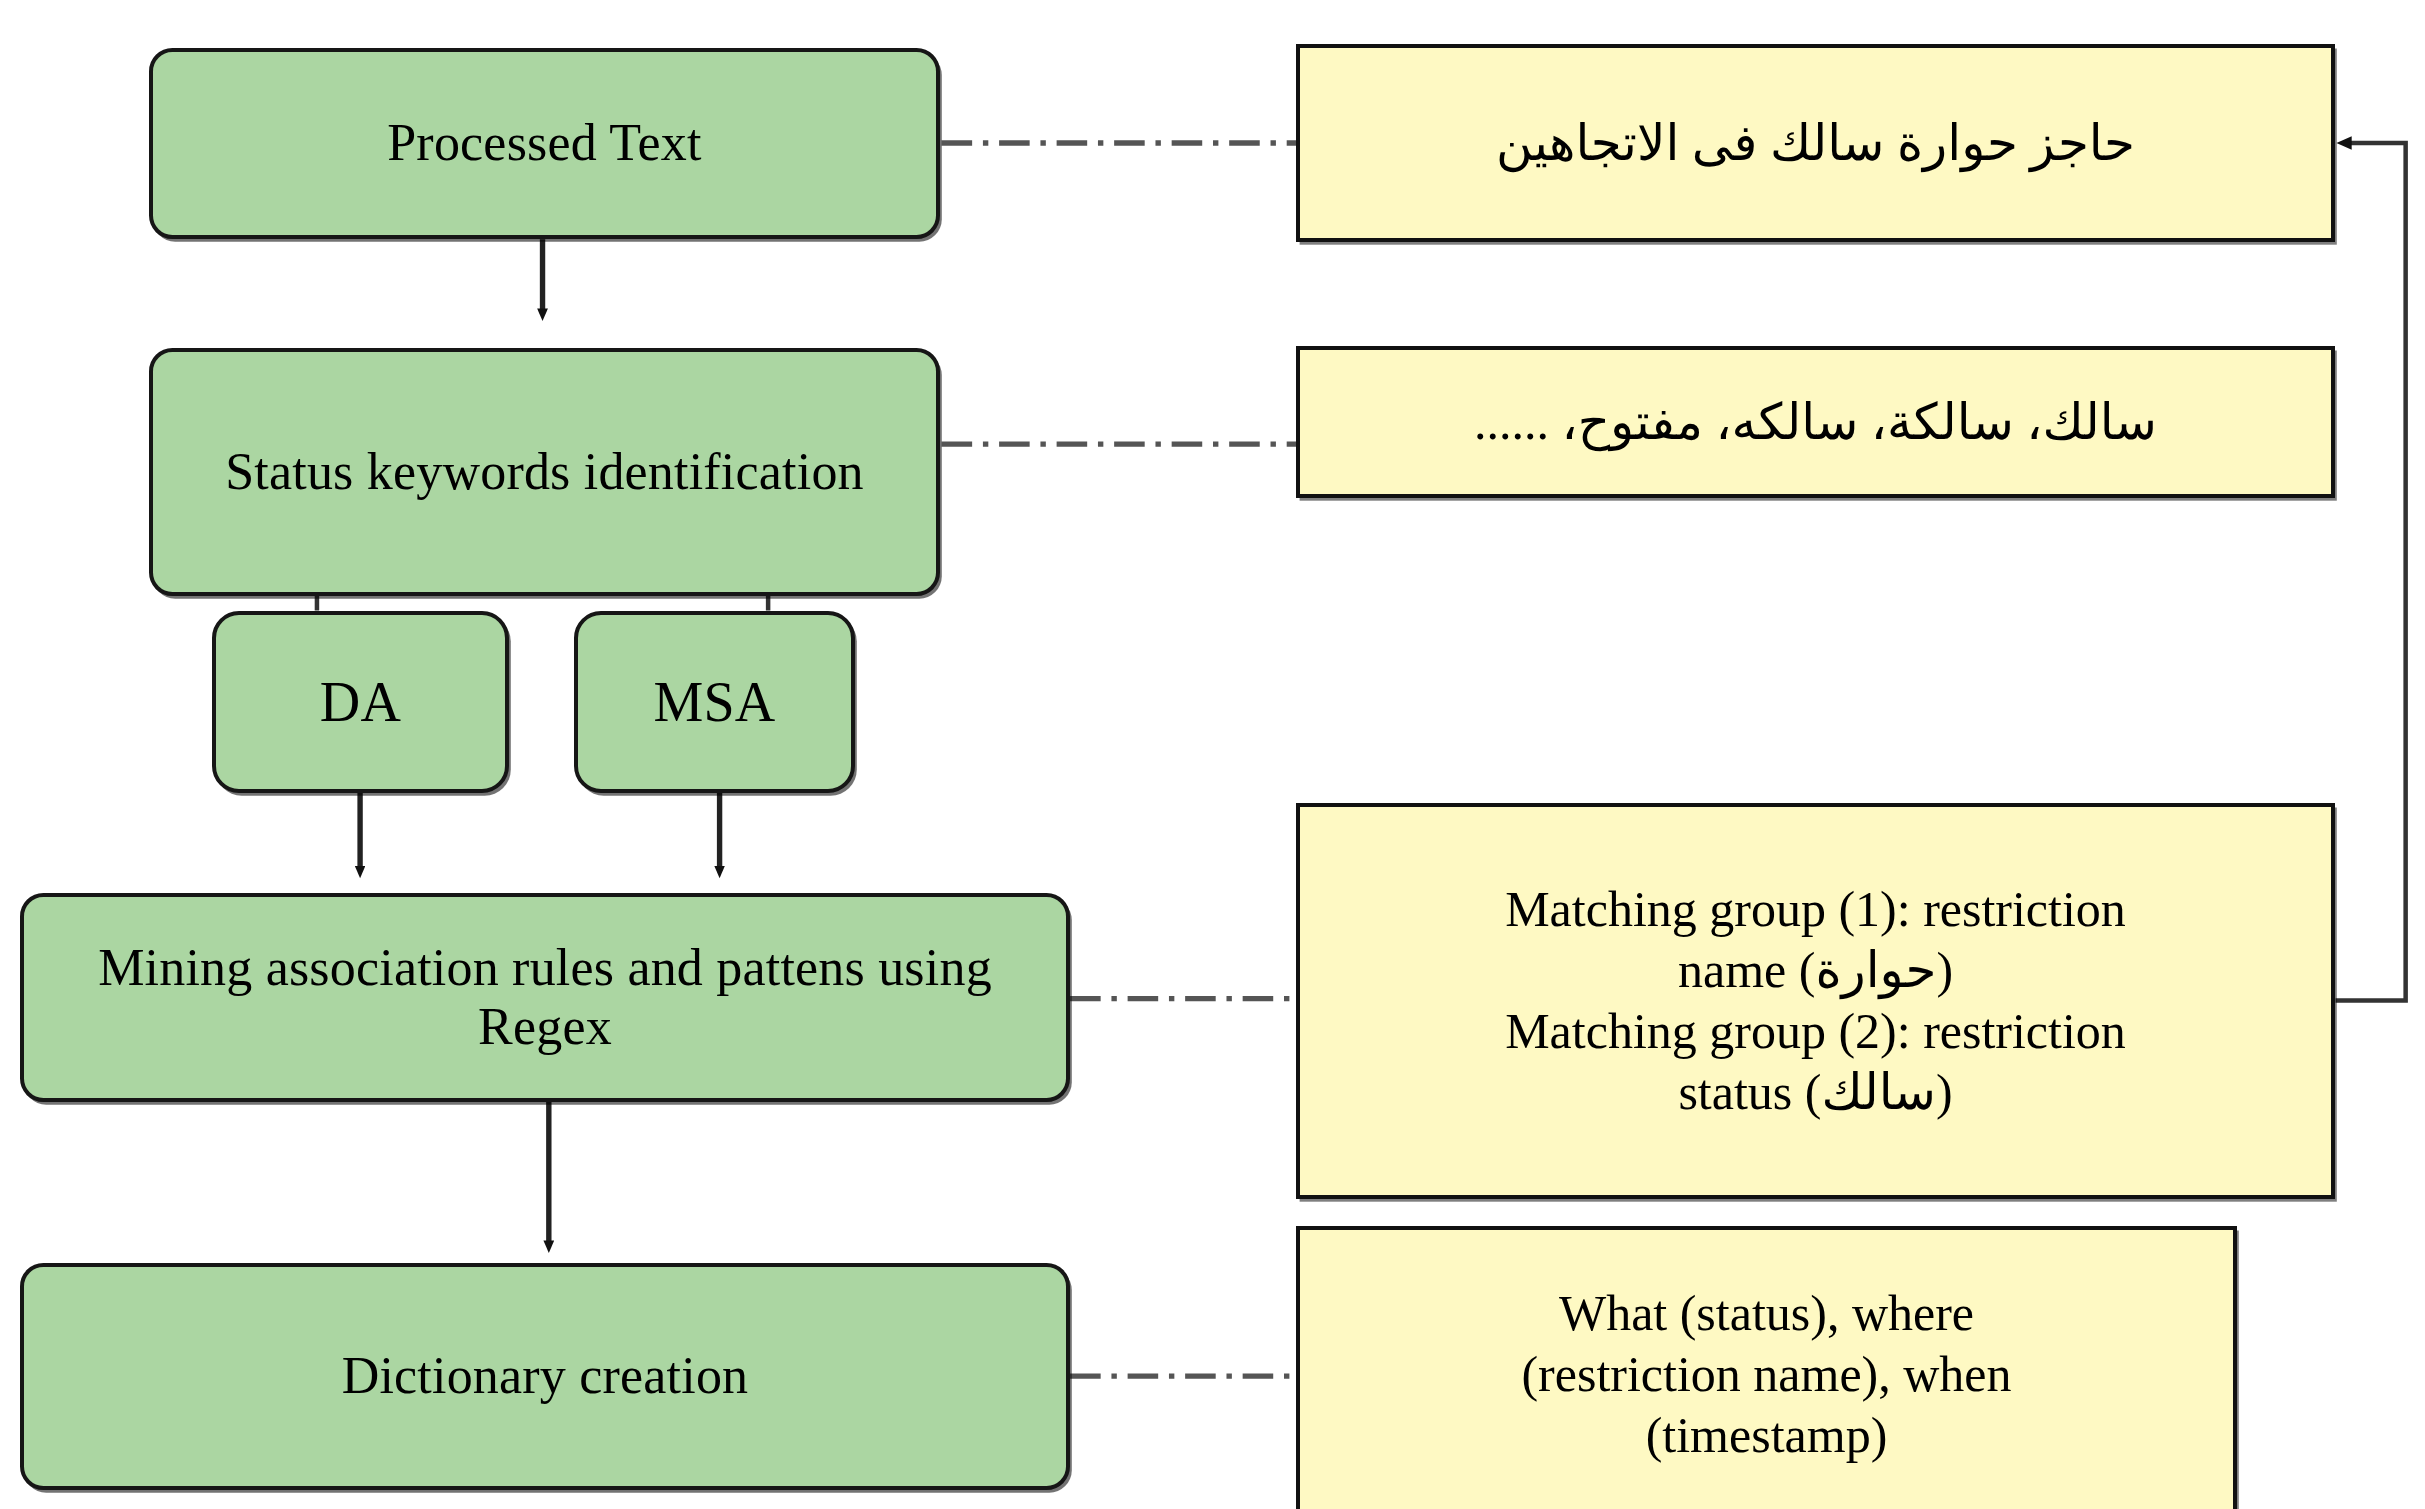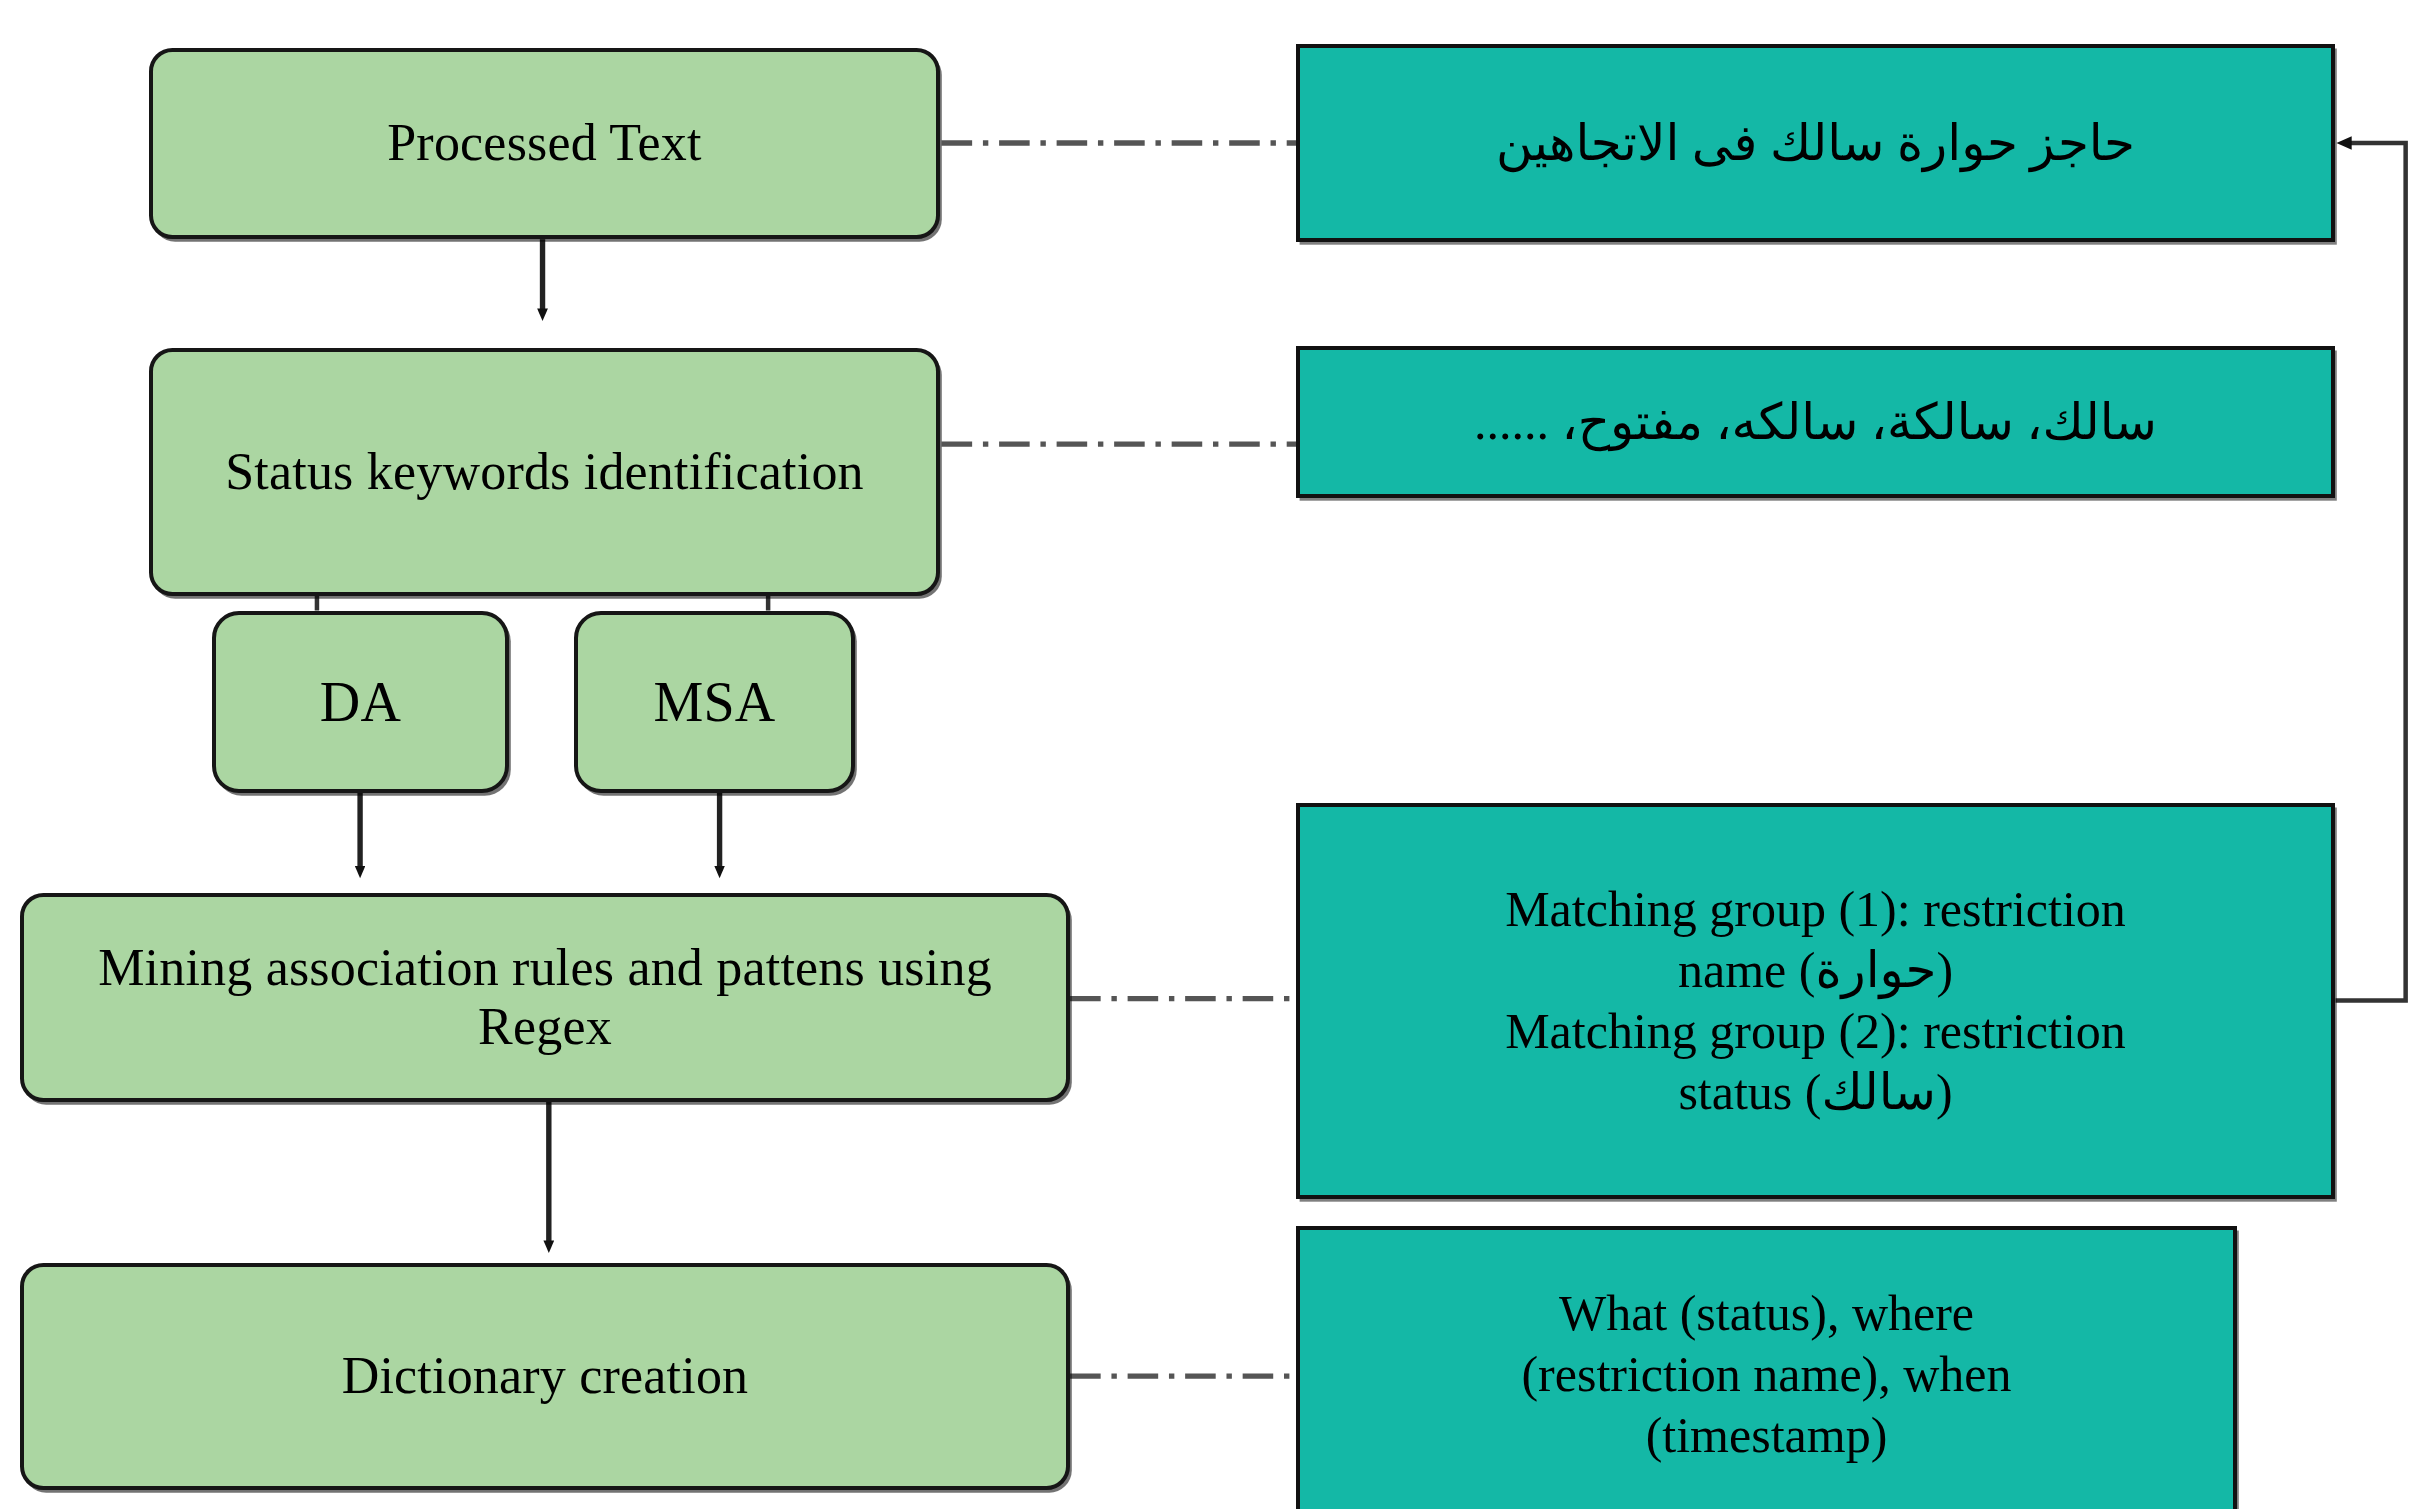--- a/index.html
+++ b/index.html
@@ -22,21 +22,21 @@
     color:#000000;
     line-height:1.12;
     letter-spacing:0.2px;
     box-shadow:2.7px 3.6px 0 -0.9px rgba(0,0,0,.55);
   }
   .node .lbl{padding:0 12.6px;display:block;}
 
   
   .anno{
     position:absolute;
-    background:#14b8a6;
+    background:#fef9c3;
     border:4.5px solid #111111;
     box-sizing:border-box;
     display:flex;
     align-items:center;
     justify-content:center;
     text-align:center;
     color:#000000;
     line-height:1.22;
     box-shadow:2.7px 3.6px 0 -0.9px rgba(0,0,0,.5);
   }

